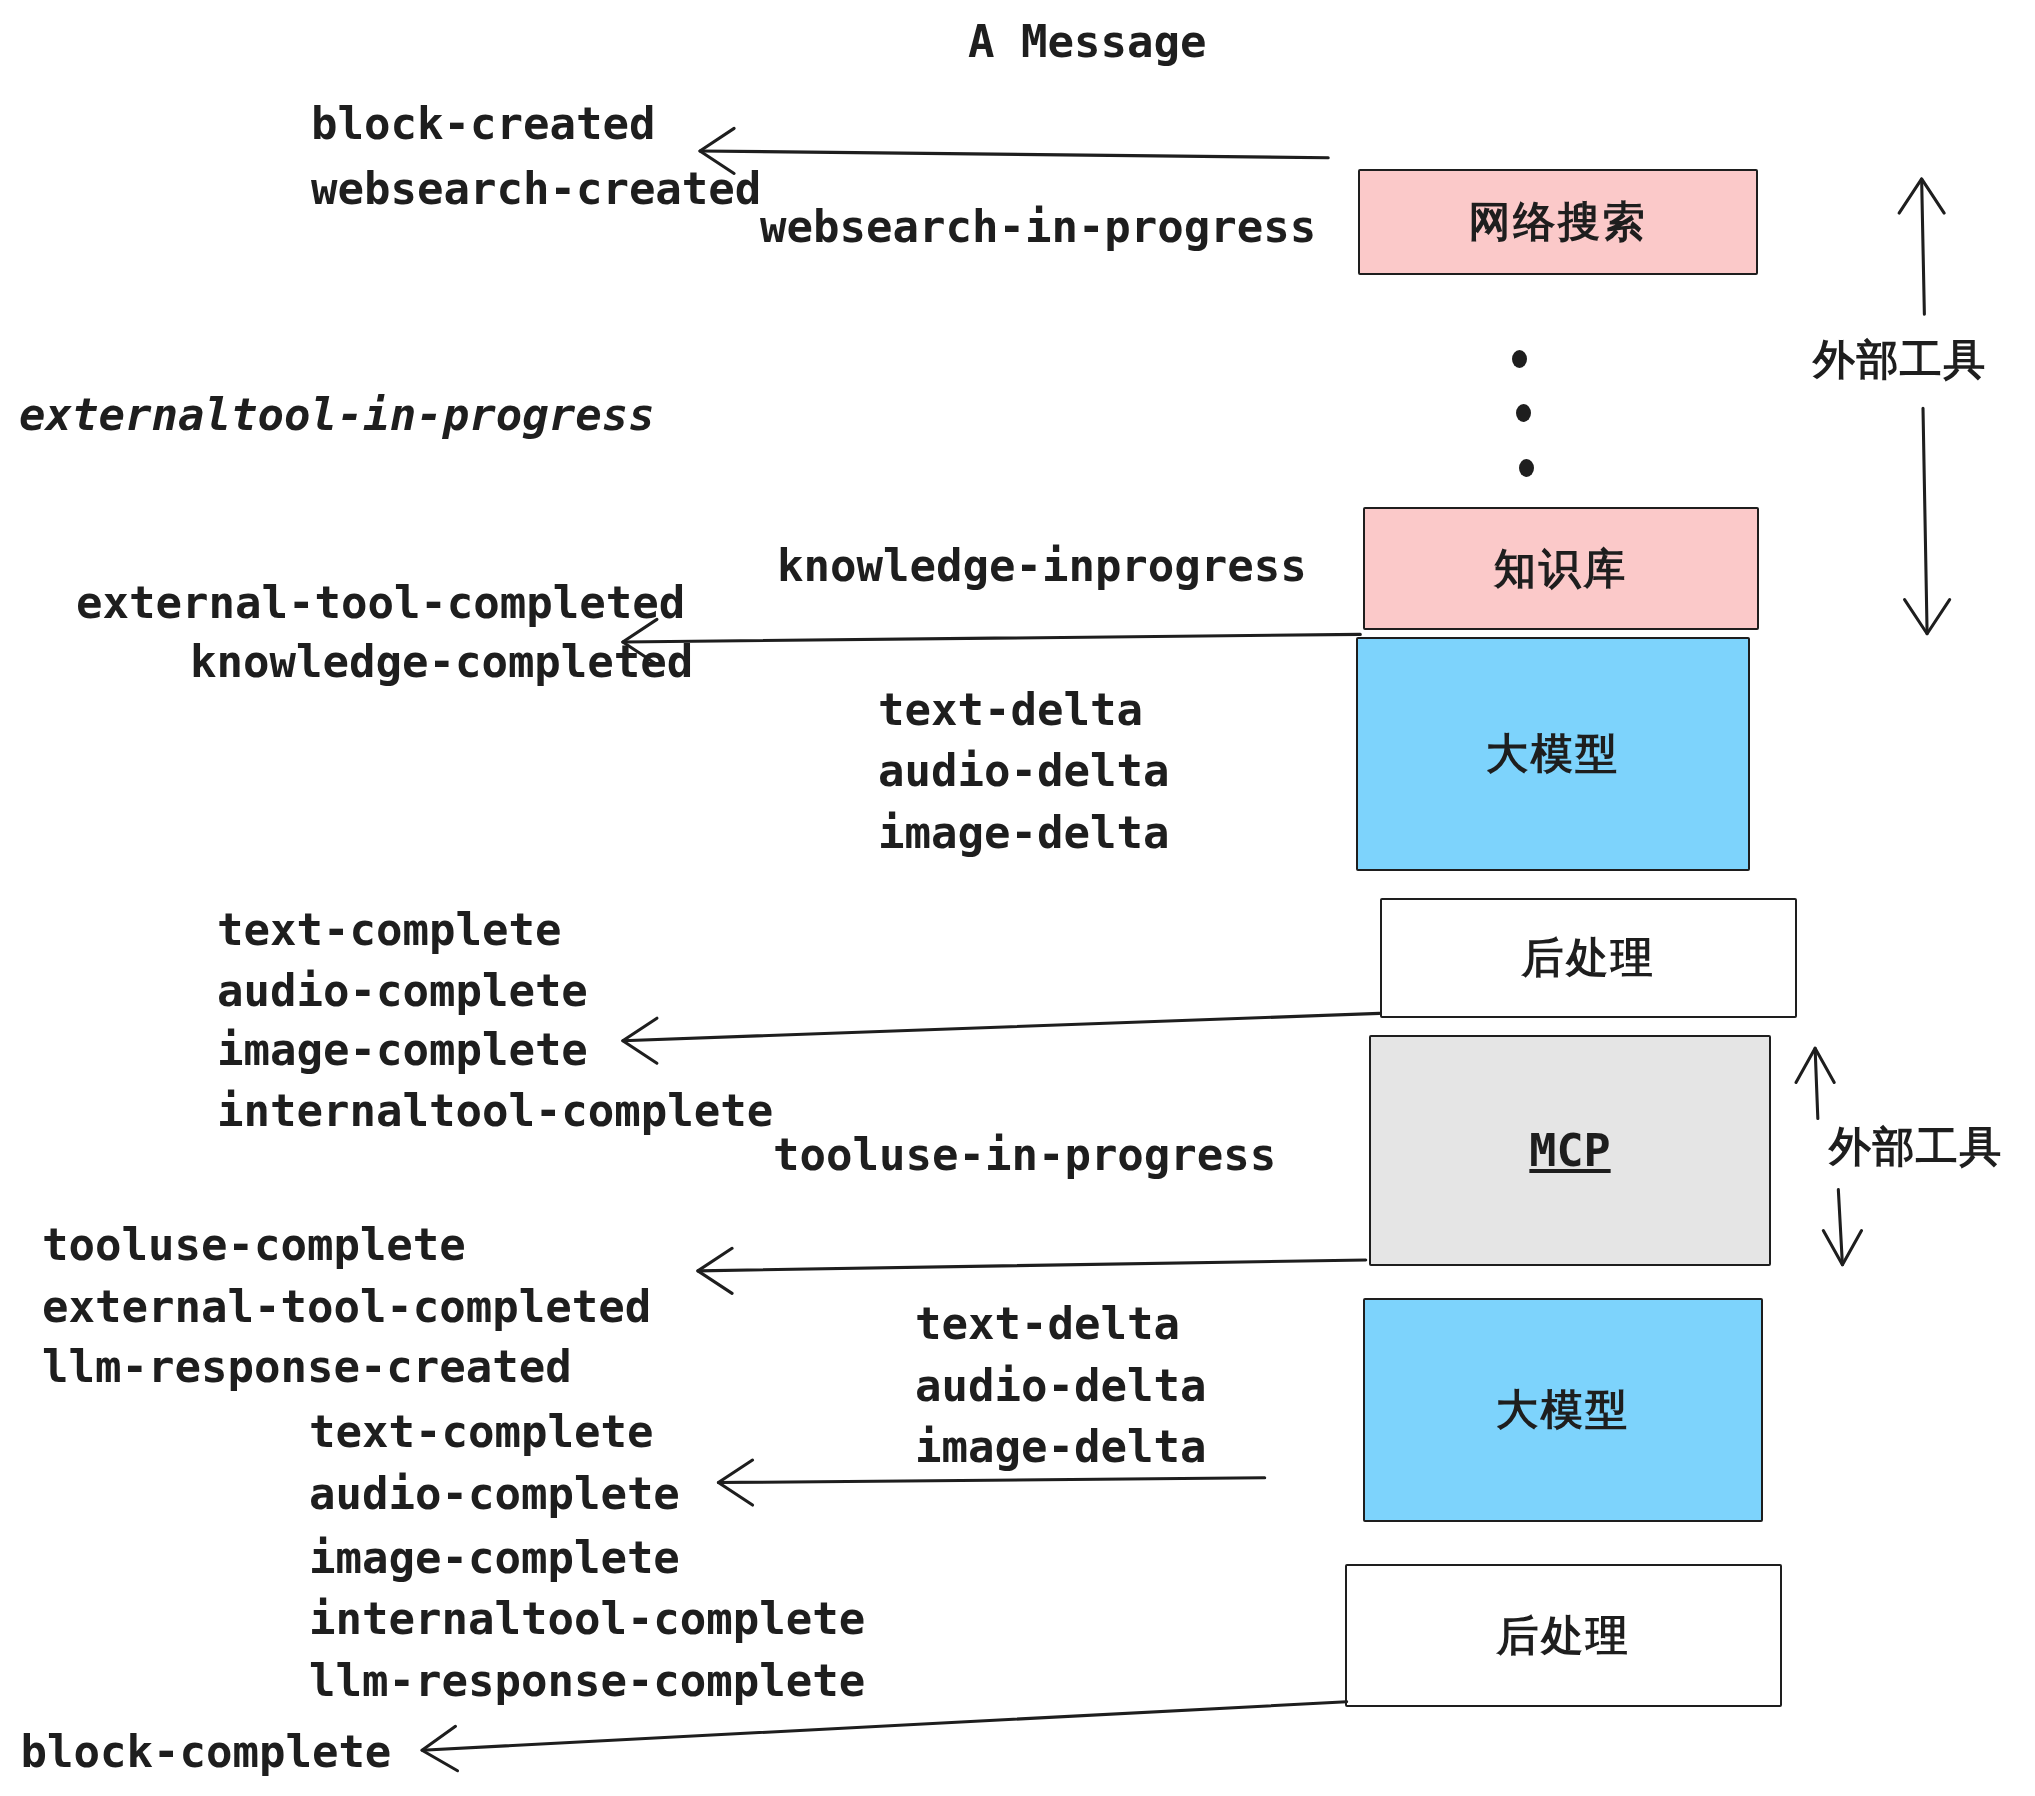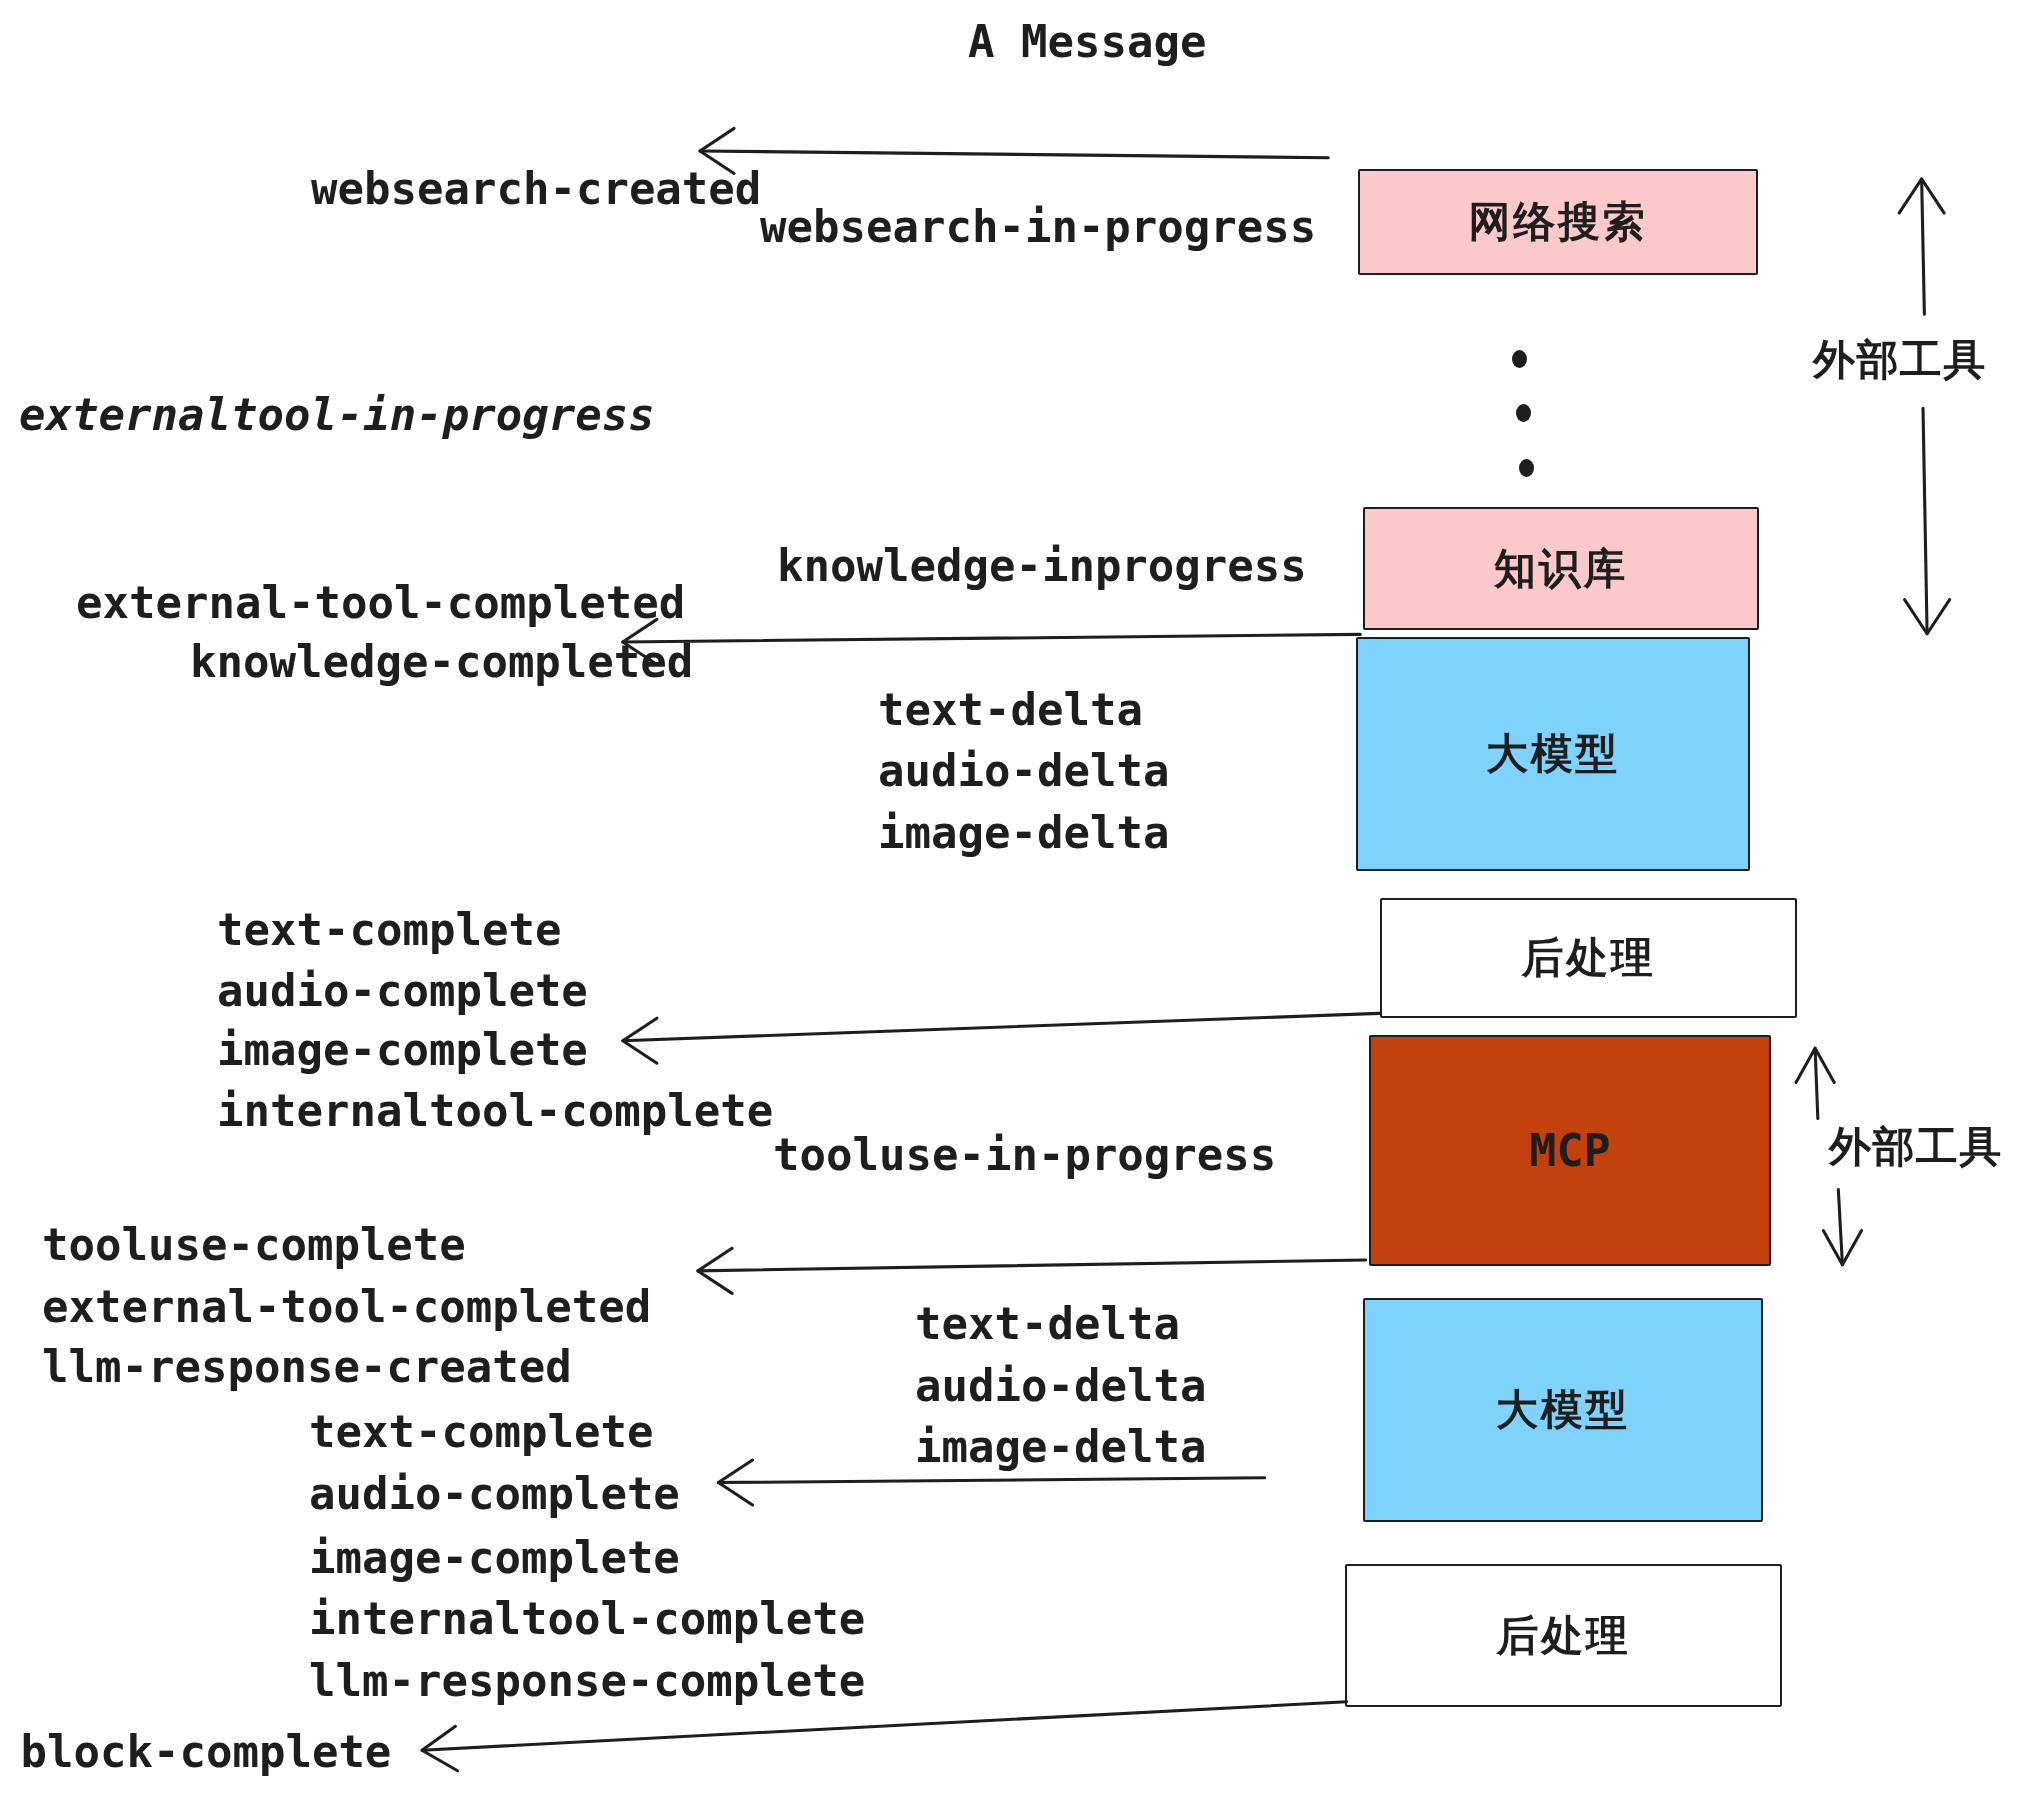--- a/index.html
+++ b/index.html
@@ -28,21 +28,21 @@
     border:2.7px solid #1e1e1e;
     border-radius:2px;
     display:flex;align-items:center;justify-content:center;
     box-sizing:border-box;
     font:bold 42px "Liberation Sans", sans-serif;
     color:#1e1e1e;
     letter-spacing:2.7px;
   }
   .box.pink{background:#fbc9c9;}
   .box.green{background:#7dd3fc;}
-  .box.yellow{background:#c2410c;}
+  .box.yellow{background:#e5e5e5;text-decoration:underline;}
   .box.white{background:#ffffff;}
   .box.mono-label{font:bold 45px "DejaVu Sans Mono", monospace;letter-spacing:0;}
   .side-label{
     position:absolute;
     font:bold 42px "Liberation Sans", sans-serif;
     white-space:nowrap;
     color:#1e1e1e;
     letter-spacing:1.4px;
   }
   .dot{
@@ -63,20 +63,21 @@
     stroke-linejoin:round;
   }
 </style>
 </head>
 <body>
 
 <div class="canvas">
 
   <div class="title" style="left:968px;top:16.4px;">A Message</div>
 
+  <div class="ev" style="left:311px;top:96px;">block-created</div>
   <div class="ev" style="left:311px;top:161px;">websearch-created</div>
   <div class="ev" style="left:760px;top:199px;">websearch-in-progress</div>
   <div class="ev" style="left:19px;top:387px;font-style:italic;">externaltool-in-progress</div>
   <div class="ev" style="left:777px;top:538px;">knowledge-inprogress</div>
   <div class="ev" style="left:76px;top:575px;">external-tool-completed</div>
   <div class="ev" style="left:190px;top:634px;">knowledge-completed</div>
 
   <div class="ev" style="left:878px;top:682px;">text-delta</div>
   <div class="ev" style="left:878px;top:743px;">audio-delta</div>
   <div class="ev" style="left:878px;top:805px;">image-delta</div>

